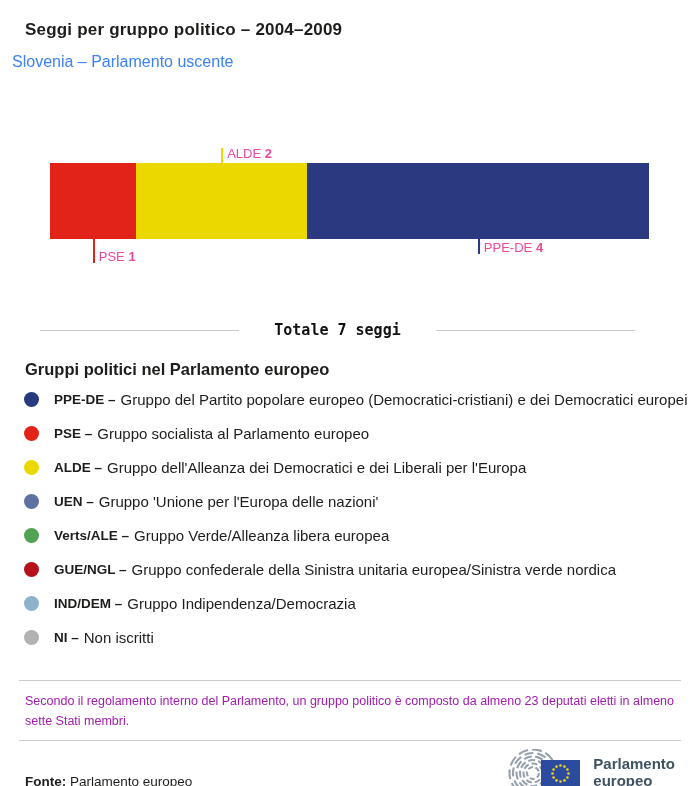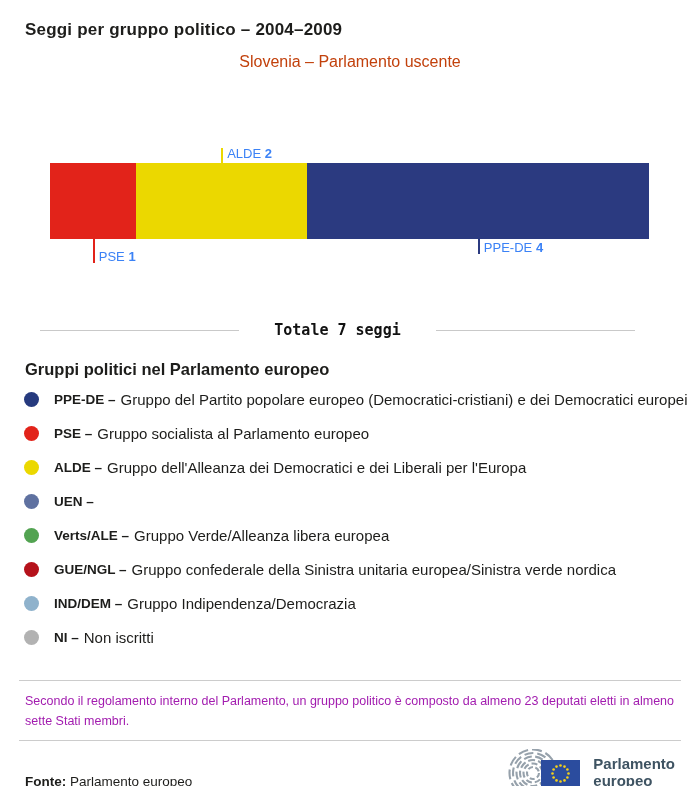--- a/index.html
+++ b/index.html
@@ -2,29 +2,29 @@
 <html><head>
 <meta charset="utf-8">
 <style>
   html,body{margin:0;padding:0;}
   body{
     width:700px;height:786px;position:relative;overflow:hidden;
     background:#ffffff;color:#1d1d1b;
     font-family:"Liberation Sans", sans-serif;
   }
   .title{margin:20px 25px 8px;font-size:17px;font-weight:700;letter-spacing:.2px;}
-  .subtitle{margin:13px 39px 0;font-size:16px;font-weight:400;color:#c2410c;text-align:center;}
+  .subtitle{margin:13px 12px 0;font-size:16px;font-weight:400;color:#3b82f6;}
 
   
   .chart{position:relative;margin:92px 51px 0 50px;height:76px;}
   .bar{display:flex;width:100%;height:100%;}
   .seg{height:100%;}
   .callout{position:absolute;}
   .tick{position:absolute;left:0;top:0;bottom:0;width:2px;}
-  .clabel{position:absolute;left:6px;font-size:13px;white-space:nowrap;color:#3b82f6;}
+  .clabel{position:absolute;left:6px;font-size:13px;white-space:nowrap;color:#ec4899;}
   .clabel .val{font-weight:700;}
   .co-above{bottom:100%;height:15px;}
   .co-above .clabel{top:-2px;}
   .co-below{top:100%;}
   .co-pse{height:24px;}
   .co-pse .clabel{bottom:-1px;}
   .co-ppede{height:15px;}
   .co-ppede .clabel{top:1px;}
 
   
@@ -101,20 +101,21 @@
     <span class="ldesc">Gruppo socialista al Parlamento europeo</span>
   </div>
   <div class="lrow">
     <span class="dot" style="background: rgb(235, 216, 0);"></span>
     <span class="lname">ALDE –</span>
     <span class="ldesc">Gruppo dell'Alleanza dei Democratici e dei Liberali per l'Europa</span>
   </div>
   <div class="lrow">
     <span class="dot" style="background: rgb(95, 113, 160);"></span>
     <span class="lname">UEN –</span>
+    <span class="ldesc">Gruppo 'Unione per l'Europa delle nazioni'</span>
   </div>
   <div class="lrow">
     <span class="dot" style="background: rgb(82, 163, 81);"></span>
     <span class="lname">Verts/ALE –</span>
     <span class="ldesc">Gruppo Verde/Alleanza libera europea</span>
   </div>
   <div class="lrow">
     <span class="dot" style="background: rgb(181, 18, 27);"></span>
     <span class="lname">GUE/NGL –</span>
     <span class="ldesc">Gruppo confederale della Sinistra unitaria europea/Sinistra verde nordica</span>

